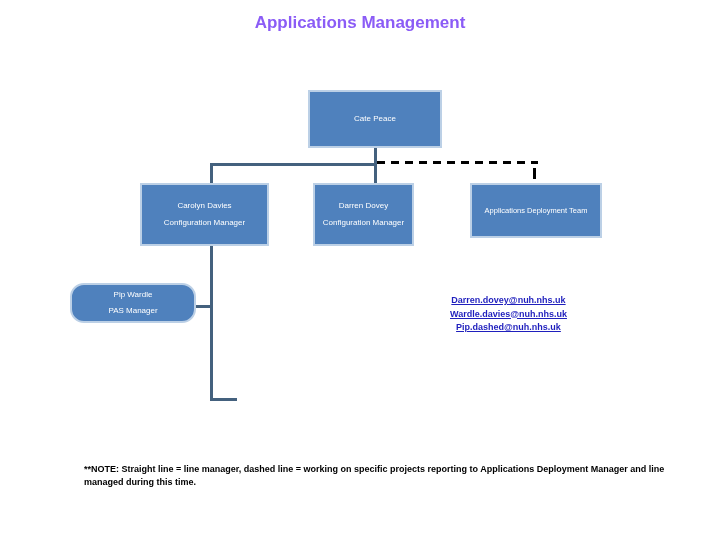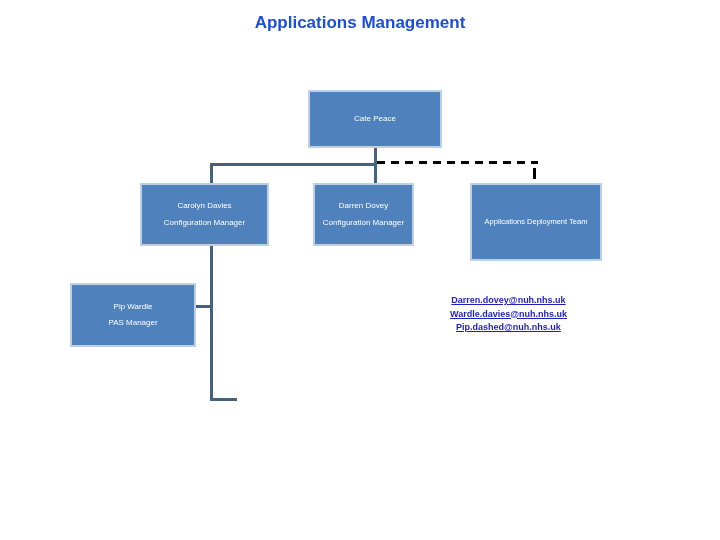--- a/index.html
+++ b/index.html
@@ -12,21 +12,21 @@
     overflow: hidden;
   }
   .title {
     position: absolute;
     top: 13px;
     left: 0;
     width: 720px;
     text-align: center;
     font-size: 17px;
     font-weight: bold;
-    color: #1d4ed8;
+    color: #8b5cf6;
     margin: 0;
   }
   .node {
     position: absolute;
     background: var(--box-fill, #4F81BD);
     border: 2px solid var(--box-border, #BCD0E6);
     box-sizing: border-box;
     color: var(--text-on-box, #ffffff);
     display: flex;
     flex-direction: column;
@@ -104,30 +104,31 @@
   <div class="node" style="left:140px; top:183px; width:129px; height:63px;">
     <div class="nm">Carolyn Davies</div>
     <div class="rl">Configuration Manager</div>
   </div>
 
   <div class="node" style="left:313px; top:183px; width:101px; height:63px;">
     <div class="nm">Darren Dovey</div>
     <div class="rl">Configuration Manager</div>
   </div>
 
-  <div class="node" style="left:470px; top:183px; width:132px; height:78px; font-size:7.5px; padding:2px 0;">
+  <div class="node" style="left:470px; top:183px; width:132px; height:55px; font-size:7.5px; padding:2px 0;">
     <div class="lbl">Applications Deployment Team</div>
   </div>
 
-  <div class="node" style="left:70px; top:283px; width:126px; height:64px; gap:6px;">
+  <div class="node" style="left:70px; top:283px; width:126px; height:40px; gap:6px;border-radius:14px;">
     <div class="nm">Pip Wardle</div>
     <div class="rl">PAS Manager</div>
   </div>
 
 
   <div class="emails">
     <a href="#">Darren.dovey@nuh.nhs.uk</a>
     <a href="#">Wardle.davies@nuh.nhs.uk</a>
     <a href="#">Pip.dashed@nuh.nhs.uk</a>
   </div>
 
+  <div class="footnote">**NOTE: Straight line =  line manager, dashed line = working on specific projects reporting to Applications Deployment Manager and line managed during this time.</div>
 
 </div>
 
 </body></html>

